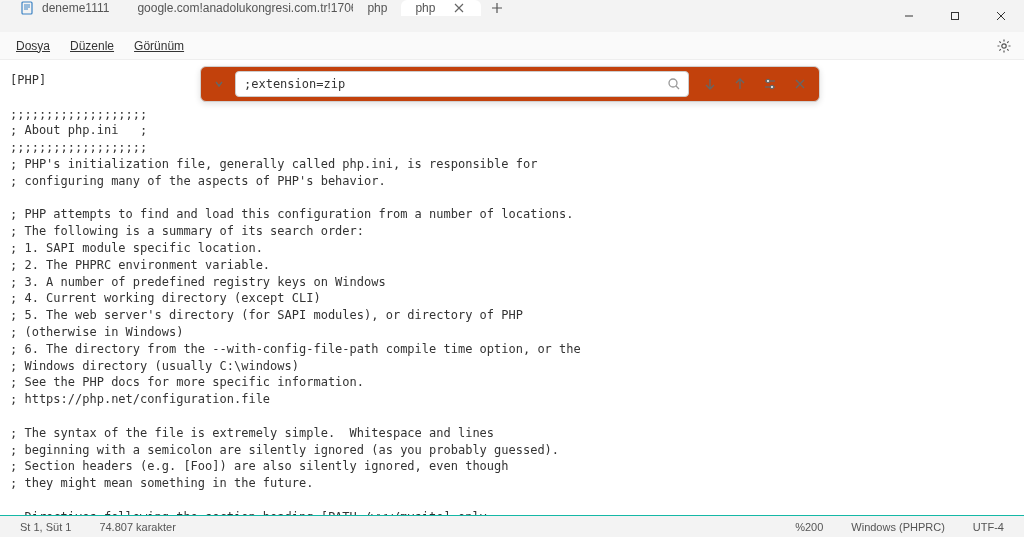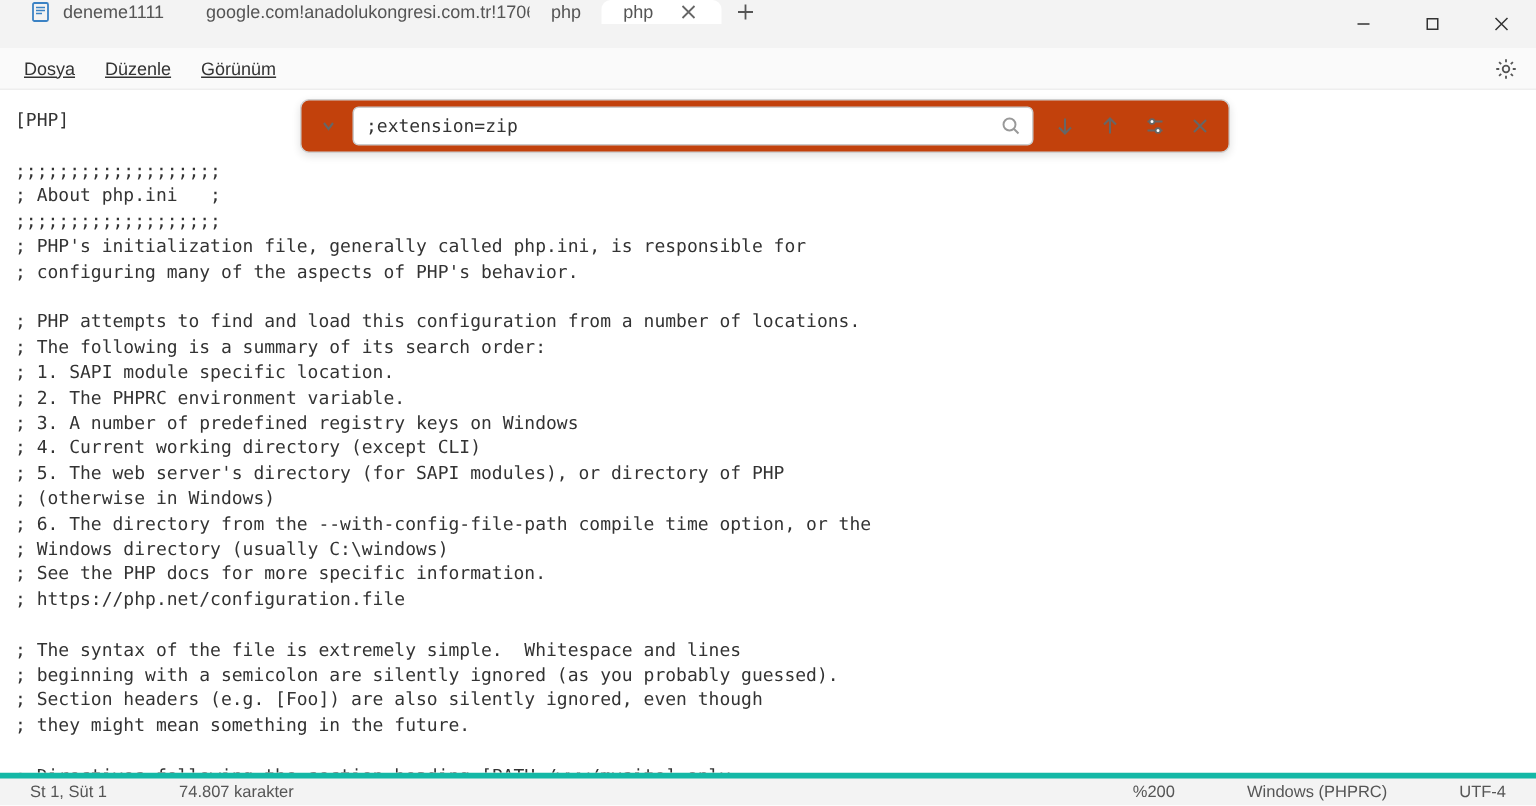--- a/index.html
+++ b/index.html
@@ -125,24 +125,24 @@
 .find-icon {
   width:26px;height:26px;
   display:flex;align-items:center;justify-content:center;
   color:#666;cursor:pointer;
 }
 
 
 .statusbar {
   height:22px;
   background:#f3f3f3;
-  border-top:4px solid #14b8a6;
+  border-top:1px solid #14b8a6;
   display:flex;align-items:center;
   font-size:11px;color:#555;
-  padding:0 10px;gap:28px;
+  padding:0 10px;gap:8px;
 }
 .statusbar .spacer { flex:1; }
 .status-cell { padding:0 10px; }
 
 svg { display:block; }
 </style>
 </head>
 <body>
 
 <div class="titlebar">

